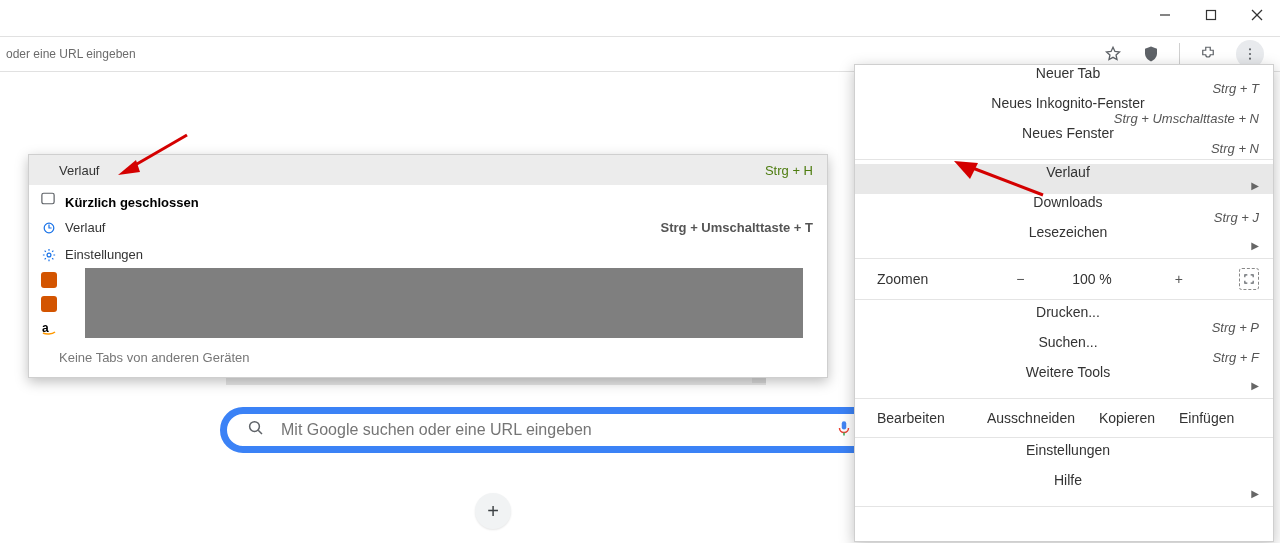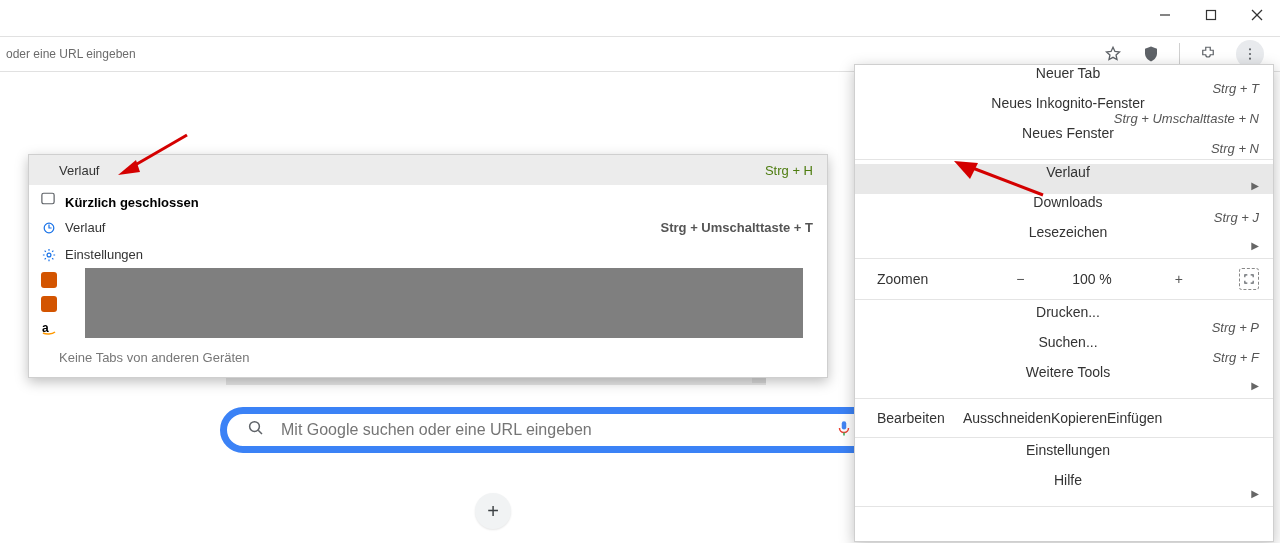--- a/index.html
+++ b/index.html
@@ -46,21 +46,21 @@
   .main-menu .mi { display:flex; align-items:center; height:30px; padding:0 14px 0 22px;flex-direction:column; }
   .main-menu .mi .sc { margin-left:auto; color:#555; font-size:13px;font-style:italic; }
   .main-menu .mi .tri { margin-left:auto; color:#666; font-size:10px; }
   .main-menu .mi.highlight { background:#e8e8e8; }
   .main-menu .divider { height:1px; background:#e4e4e4; margin:4px 0; }
   .main-menu .zoom-row { display:flex; align-items:center; height:32px; padding:0 14px 0 22px;gap:40px; }
   .main-menu .zoom-row .spacer { flex:1; }
   .main-menu .zoom-row .zbtn { width:26px; text-align:center; color:#555; }
   .main-menu .zoom-row .zval { width:60px; text-align:left; }
   .main-menu .zoom-row .full { width:22px; height:22px; border:1px dashed #888; border-radius:3px; margin-left:8px; display:flex; align-items:center; justify-content:center; }
-  .main-menu .edit-row { display:flex; align-items:center; height:30px; padding:0 14px 0 22px; }
+  .main-menu .edit-row { display:flex; align-items:center; height:30px; padding:0 14px 0 22px; gap:24px; }
   .main-menu .edit-row .lbl { width:86px; }
 
   
   .arrow { position:absolute; pointer-events:none; }
   .arrow svg path { stroke:#d40000; fill:none; }
   .arrow svg polygon { fill:#d40000; }
 </style>
 </head>
 <body>
 

